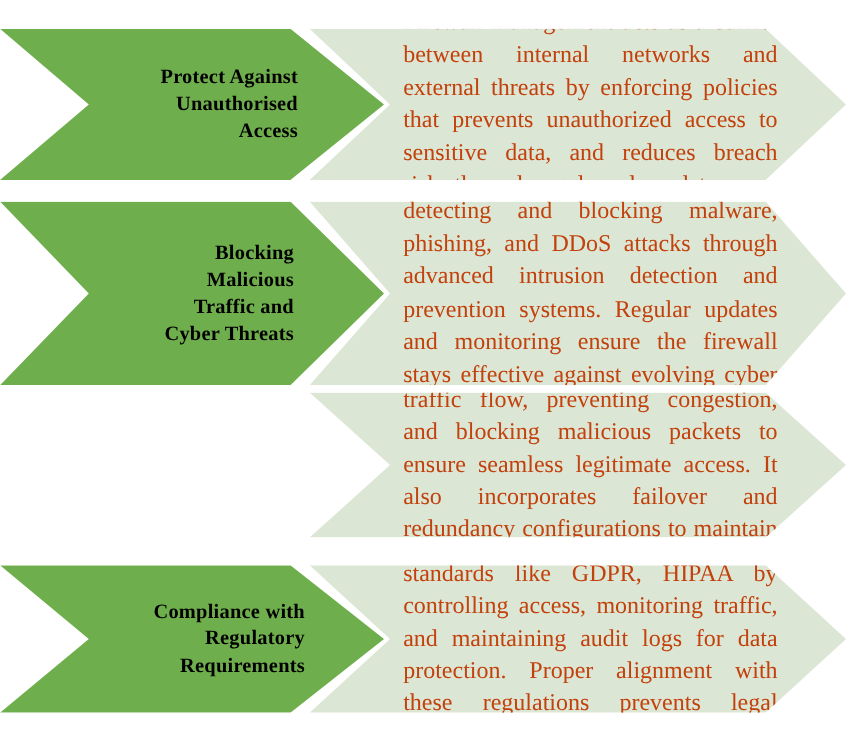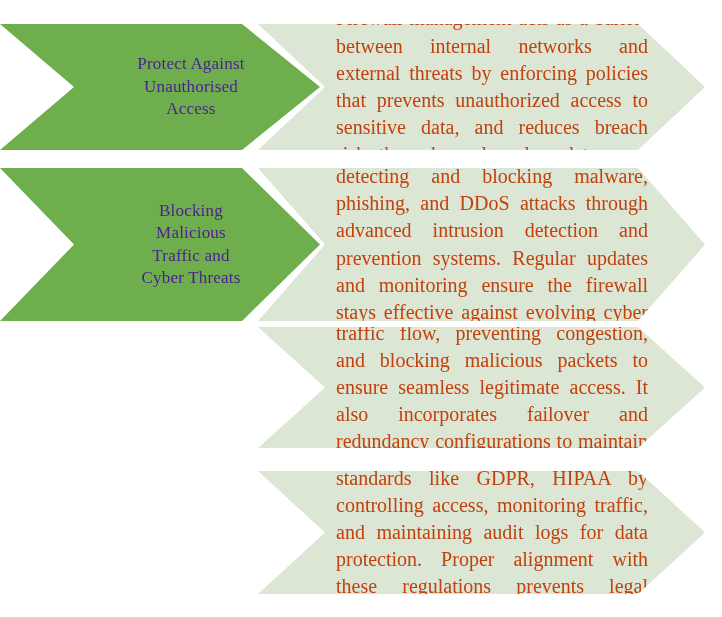--- a/index.html
+++ b/index.html
@@ -42,25 +42,25 @@
     clip-path: polygon(0 0, 242px 0, 320px 50%, 242px 100%, 0 100%, 74px 50%);
     display: flex;
     align-items: center;
     justify-content: center;
     box-sizing: border-box;
     padding-left: 74px;
     padding-right: 12px;
   }
 
   .chevron-label {
-    color: #4c1d95;
-    font-weight: normal;
+    color: #000000;
+    font-weight: bold;
     font-size: 17px;
     line-height: 1.32;
-    text-align: center;
+    text-align: right;
     letter-spacing: 0.2px;
     white-space: pre-line;
   }
 
   
   .panel {
     position: absolute;
     left: 258px;
     top: 0;
     width: 447px;
@@ -116,18 +116,23 @@
     </div>
   </div>
 
   <div class="row" id="row-2">
     <div class="panel">
       <p class="panel-text">Firewall management enhances network reliability by optimizing traffic flow, preventing congestion, and blocking malicious packets to ensure seamless legitimate access. It also incorporates failover and redundancy configurations to maintain availability during failures, supporting business continuity.</p>
     </div>
   </div>
 
   <div class="row" id="row-3">
+    <div class="chevron">
+      <div class="chevron-label">Compliance with
+Regulatory
+Requirements</div>
+    </div>
     <div class="panel">
       <p class="panel-text">Firewall management ensures compliance with cybersecurity standards like GDPR, HIPAA by controlling access, monitoring traffic, and maintaining audit logs for data protection. Proper alignment with these regulations prevents legal penalties and reputational harm in regulated industries.</p>
     </div>
   </div>
 
 </div>
 
 </body></html>

